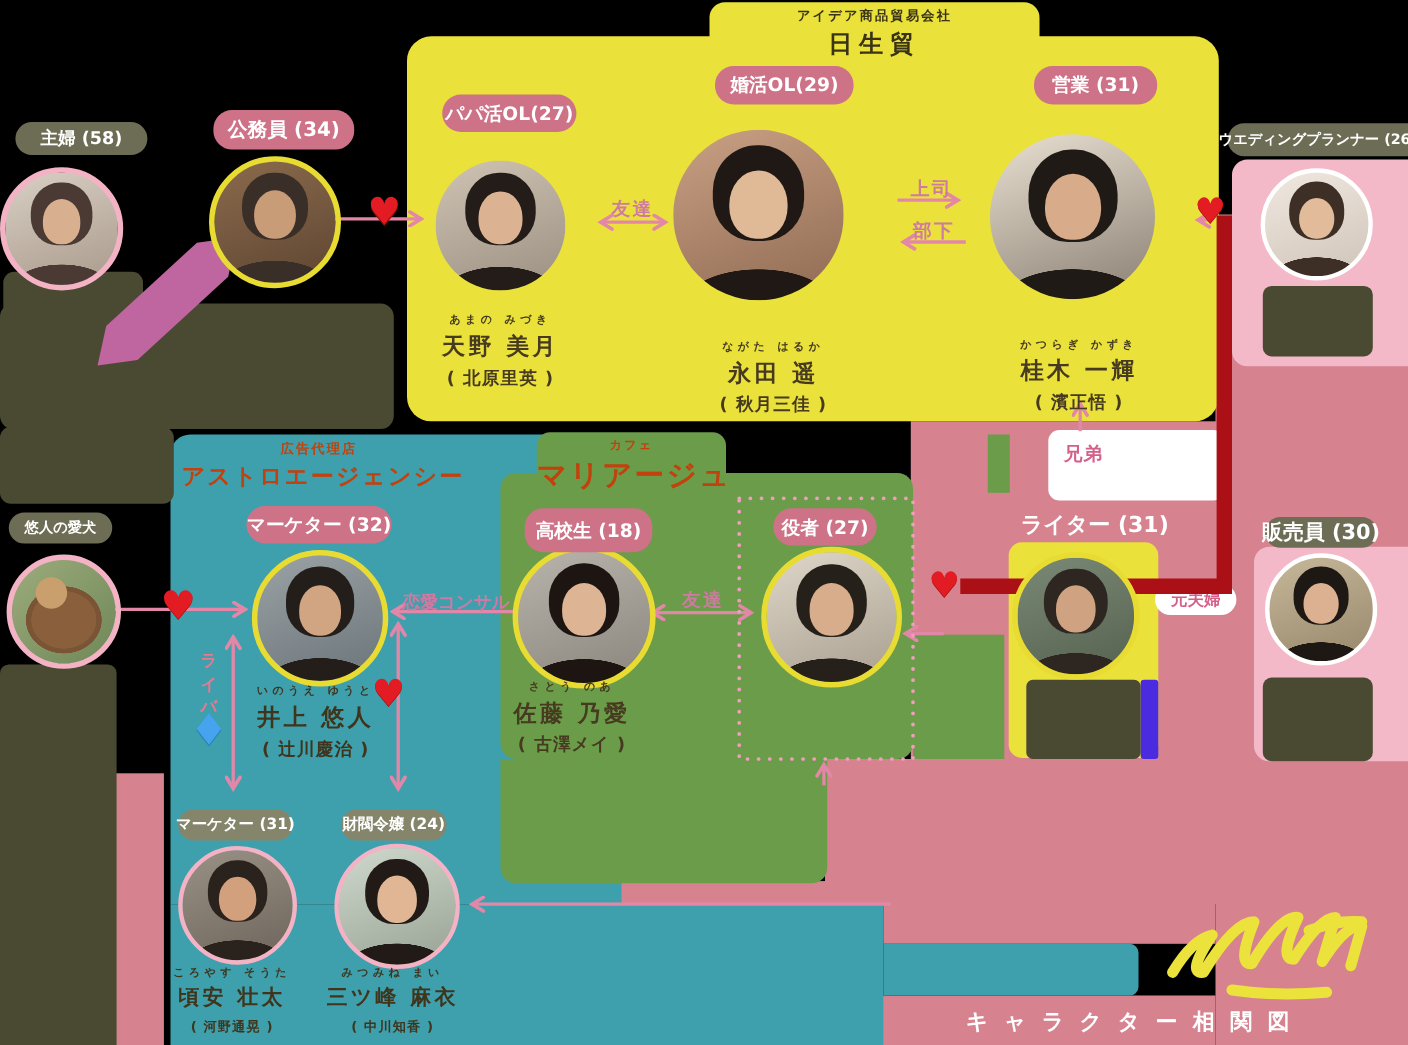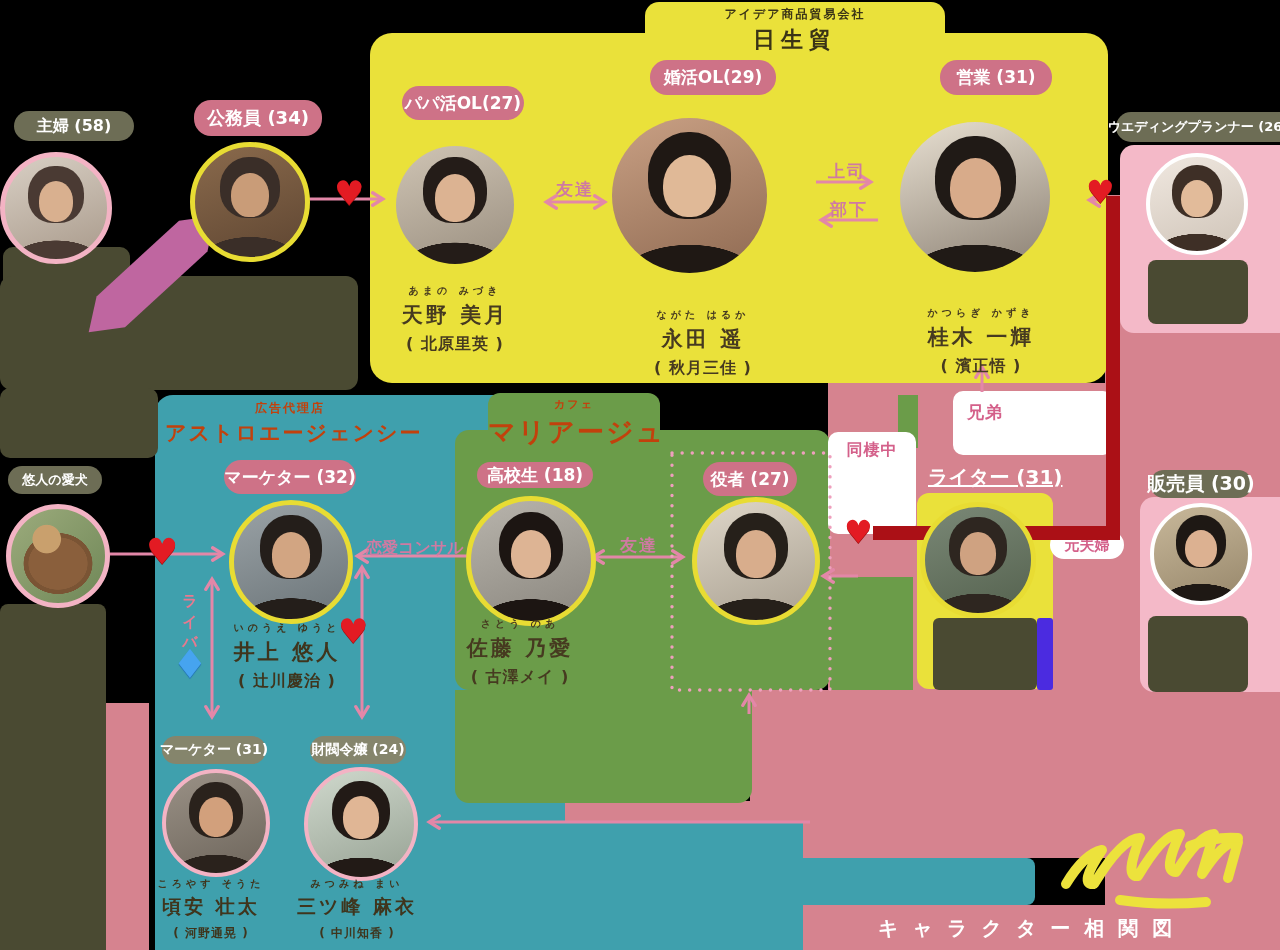--- a/index.html
+++ b/index.html
@@ -101,23 +101,20 @@
   <div class="hd light" style="left:488px;top:397px;width:172px;">
     <span class="cat" style="font-size:11px;">カフェ</span>
     <span class="co" style="font-size:27px;letter-spacing:2px;">マリアージュ</span>
   </div>
 
   <div class="panel lpink" style="left:1120px;top:145px;width:160px;height:188px;border-radius:14px 0 0 14px;z-index:2;"></div>
   <div class="panel lpink" style="left:1140px;top:497px;width:140px;height:195px;border-radius:14px 0 0 14px;z-index:2;"></div>
 
   <div class="panel yellow" style="left:917px;top:493px;width:136px;height:196px;border-radius:12px;z-index:3;"></div>
 
-  <div class="wb" style="left:828px;top:432px;width:88px;height:102px;border-radius:10px;text-align:center;">
-    <div style="margin-top:8px;font-size:16px;letter-spacing:1px;">同棲中</div>
-  </div>
   <div class="wb" style="left:953px;top:391px;width:160px;height:64px;border-radius:10px;">
     <div style="margin:10px 0 0 14px;font-size:17px;letter-spacing:1px;">兄弟</div>
   </div>
   <div class="wb" style="left:1050px;top:531px;width:74px;height:28px;border-radius:15px;display:flex;align-items:center;justify-content:center;z-index:4;">
     <span style="font-size:15px;">元夫婦</span>
   </div>
 
   <svg class="abs" width="1280" height="950" viewBox="0 0 1280 950" style="left:0;top:0;z-index:4;">
     <defs>
       <marker id="mA" viewBox="0 0 10 10" refX="7.5" refY="5" markerWidth="5.2" markerHeight="5.2" orient="auto-start-reverse">
@@ -183,27 +180,27 @@
     </div>
   <div class="lb pk" style="left:940px;top:60px;width:112px;height:35px;">
       <span>営業 (31)</span>
     </div>
   <div class="lb ol" style="left:1116px;top:112px;width:164px;height:30px;font-size:13px;border-radius:15px 0 0 15px;">
       <span>ウエディングプランナー (26)</span>
     </div>
   <div class="lb pk" style="left:224px;top:460px;width:132px;height:34px;">
       <span>マーケター (32)</span>
     </div>
-  <div class="lb pk" style="left:477px;top:462px;width:116px;height:26px;">
+  <div class="lb pk" style="left:477px;top:462px;width:116px;height:40px;">
       <span>高校生 (18)</span>
     </div>
   <div class="lb pk" style="left:703px;top:462px;width:94px;height:34px;">
       <span>役者 (27)</span>
     </div>
-  <div class="plain-lb" style="left:928px;top:464px;font-size:20px;text-decoration:underline;"><span>ライター (31)</span></div>
+  <div class="plain-lb" style="left:928px;top:464px;font-size:20px;"><span>ライター (31)</span></div>
   <div class="lb ol" style="left:1150px;top:470px;width:102px;height:28px;font-size:19px;">
       <span>販売員 (30)</span>
     </div>
   <div class="lb tol" style="left:162px;top:736px;width:104px;height:28px;">
       <span>マーケター (31)</span>
     </div>
   <div class="lb tol" style="left:310px;top:736px;width:96px;height:28px;">
       <span>財閥令嬢 (24)</span>
     </div>
   <div class="lb ol" style="left:8px;top:466px;width:94px;height:28px;font-size:13px;">

